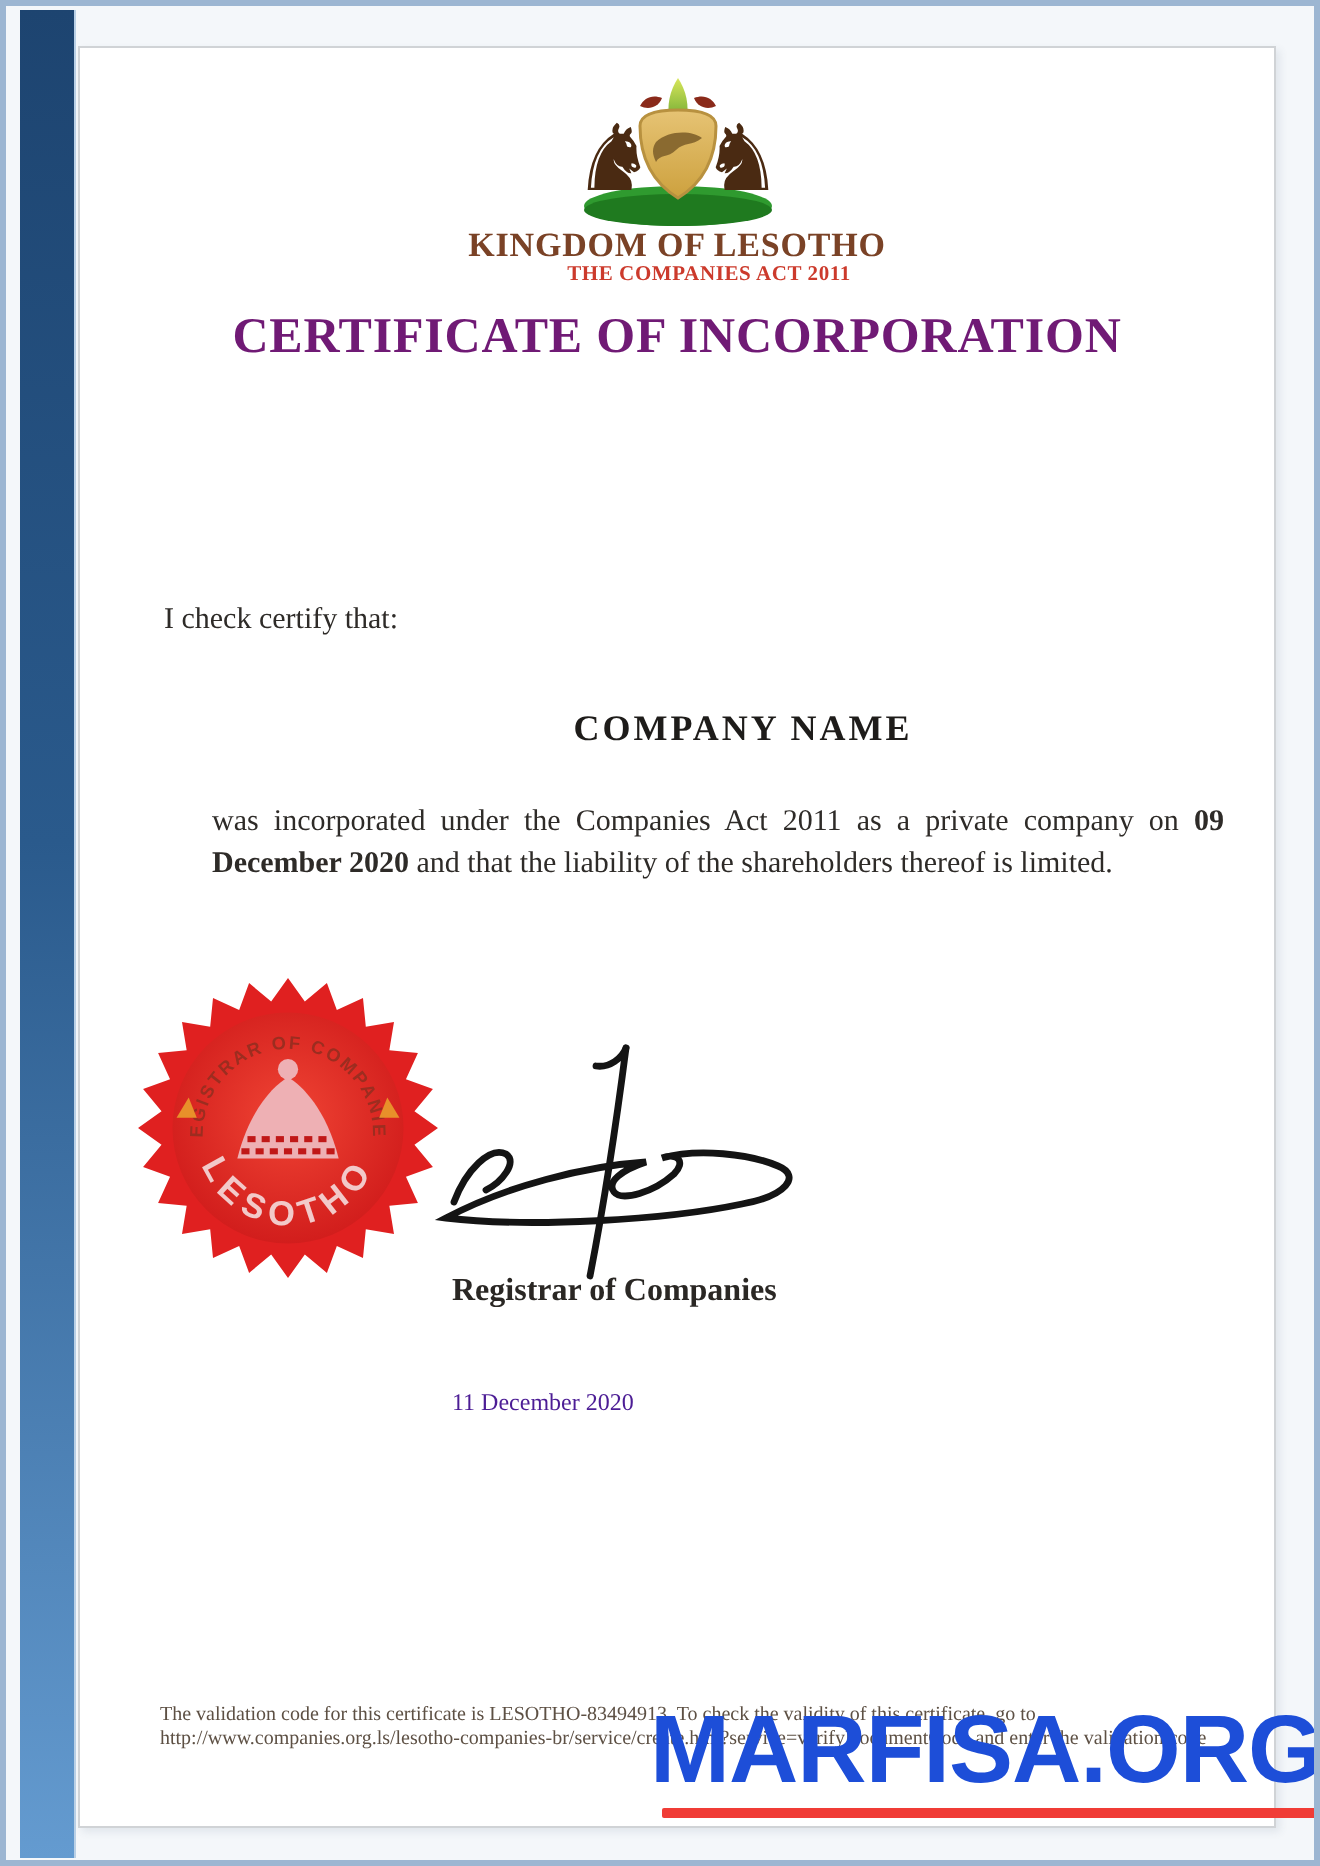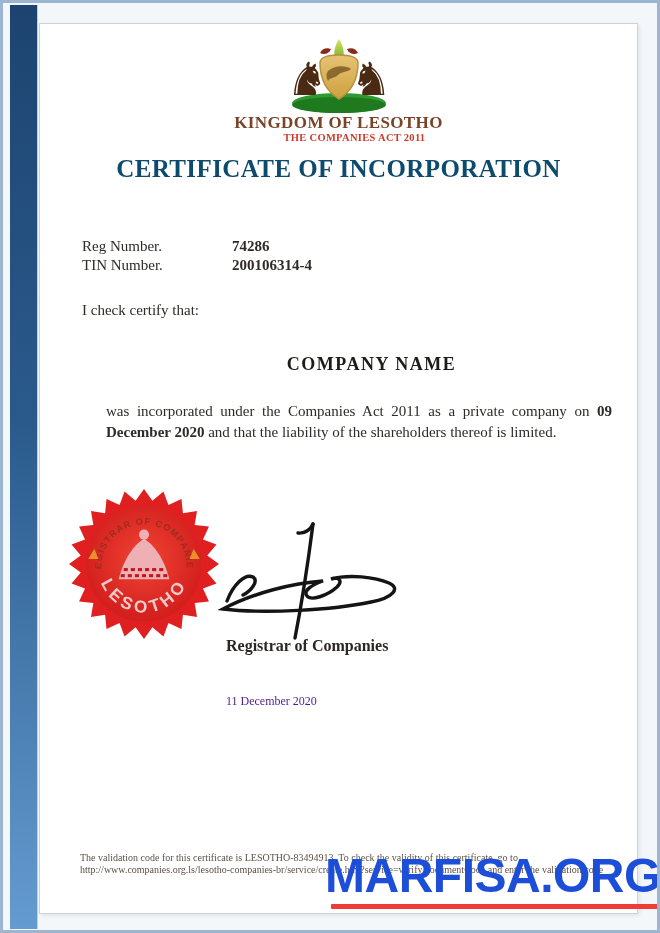--- a/index.html
+++ b/index.html
@@ -31,21 +31,21 @@
   .kingdom-title{
     position:absolute;left:0;top:89px;width:100%;text-align:center;
     font-size:17px;font-weight:bold;color:#7a4226;letter-spacing:0.4px;
   }
   .act-subtitle{
     position:absolute;left:0;top:108px;width:100%;text-align:center;
     font-size:10.5px;font-weight:bold;color:#cc3a2c;letter-spacing:0.3px;padding-left:16px;
   }
   .cert-title{
     position:absolute;left:0;top:131px;width:100%;text-align:center;
-    font-size:25px;font-weight:bold;color:#0c4a6e;letter-spacing:0.4px;
+    font-size:25px;font-weight:bold;color:#701a75;letter-spacing:0.4px;
   }
   .reg-block{position:absolute;left:42px;top:213px;font-size:15px;color:#2e2b28;}
   .reg-row{display:flex;line-height:19px;}
   .reg-row .lbl{width:150px;}
   .reg-row .val{font-weight:bold;}
   .certify-line{position:absolute;left:42px;top:278px;font-size:15px;color:#2e2b28;}
   .company-name{
     position:absolute;left:0;top:330px;width:100%;text-align:center;
     font-size:18px;font-weight:bold;color:#1e1c1a;letter-spacing:1.5px;padding-left:33px;
   }
@@ -102,30 +102,20 @@
       <text x="117" y="58" font-size="46" fill="#4a2a12" text-anchor="middle">♞</text>
 
       <path d="M66,26 C66,20 74,18 85,18 C96,18 104,20 104,26 C104,42 98,54 85,62 C72,54 66,42 66,26 Z" fill="url(#shieldGrad)" stroke="#b8913f" stroke-width="1.5"></path>
       <path d="M74,34 C80,28 92,28 97,32 C92,36 88,34 84,38 C80,42 76,40 74,44 C72,40 72,37 74,34 Z" fill="#8a6a30"></path>
     </svg>
 
     <div class="kingdom-title">KINGDOM OF LESOTHO</div>
     <div class="act-subtitle">THE COMPANIES ACT 2011</div>
     <div class="cert-title">CERTIFICATE OF INCORPORATION</div>
 
-    <div class="reg-block">
-      <div class="reg-row">
-        <span class="lbl">Reg Number.</span>
-        <span class="val">74286</span>
-      </div>
-      <div class="reg-row">
-        <span class="lbl">TIN Number.</span>
-        <span class="val">200106314-4</span>
-      </div>
-    </div>
 
     <div class="certify-line">I check certify that:</div>
     <div class="company-name">COMPANY NAME</div>
 
     <div class="incorp-paragraph"><span>was incorporated under the Companies Act 2011 as a private company on </span><b>09 December 2020</b><span> and that the liability of the shareholders thereof is limited.</span></div>
 
     <svg class="seal" viewBox="0 0 150 150">
       <defs>
         <radialGradient id="sealGrad" cx="0.5" cy="0.45" r="0.6">
           <stop offset="0" stop-color="#f04434"></stop>

